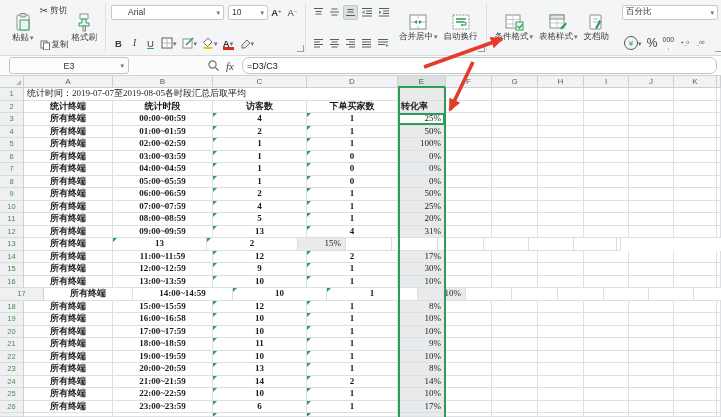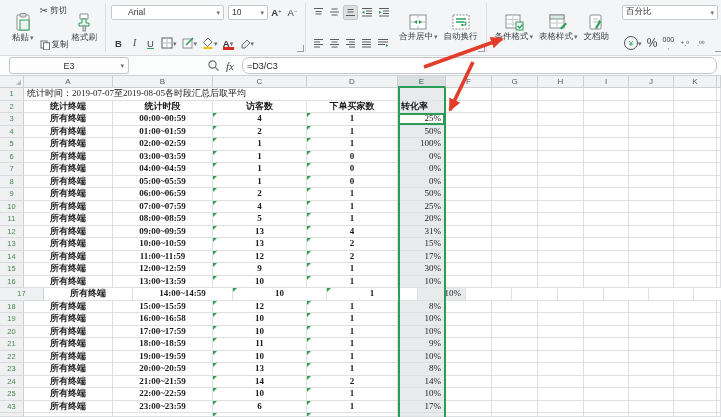--- a/index.html
+++ b/index.html
@@ -678,23 +678,20 @@
         <div class="cell" style="width: 45px;"></div>
         <div class="cell" style="width: 45px;"></div>
         <div class="cell" style="width: 43px;"></div>
         <div class="cell" style="width: 4px;"></div>
       </div>
       <div class="row">
         <div class="rn" style="width: 24px;">13</div>
         <div class="cell b" style="width: 89px;">
           <span>所有终端</span>
         </div>
-        <div class="cell b" style="width: 100px;">
-          <span>10:00~10:59</span>
-        </div>
         <div class="cell b" style="width: 94px;">
           <span>13</span>
           <div class="tri"></div>
         </div>
         <div class="cell b" style="width: 91px;">
           <span>2</span>
           <div class="tri"></div>
         </div>
         <div class="cell right esel" style="width: 48px;">
           <span>15%</span>
@@ -1025,21 +1022,21 @@
         </div>
         <div class="cell" style="width: 46px;"></div>
         <div class="cell" style="width: 46px;"></div>
         <div class="cell" style="width: 46px;"></div>
         <div class="cell" style="width: 45px;"></div>
         <div class="cell" style="width: 45px;"></div>
         <div class="cell" style="width: 43px;"></div>
         <div class="cell" style="width: 4px;"></div>
       </div>
       <div class="row">
-        <div class="rn" style="width: 24px;">43</div>
+        <div class="rn" style="width: 24px;">26</div>
         <div class="cell b" style="width: 89px;">
           <span>所有终端</span>
         </div>
         <div class="cell b" style="width: 100px;">
           <span>23:00~23:59</span>
         </div>
         <div class="cell b" style="width: 94px;">
           <span>6</span>
           <div class="tri"></div>
         </div>

